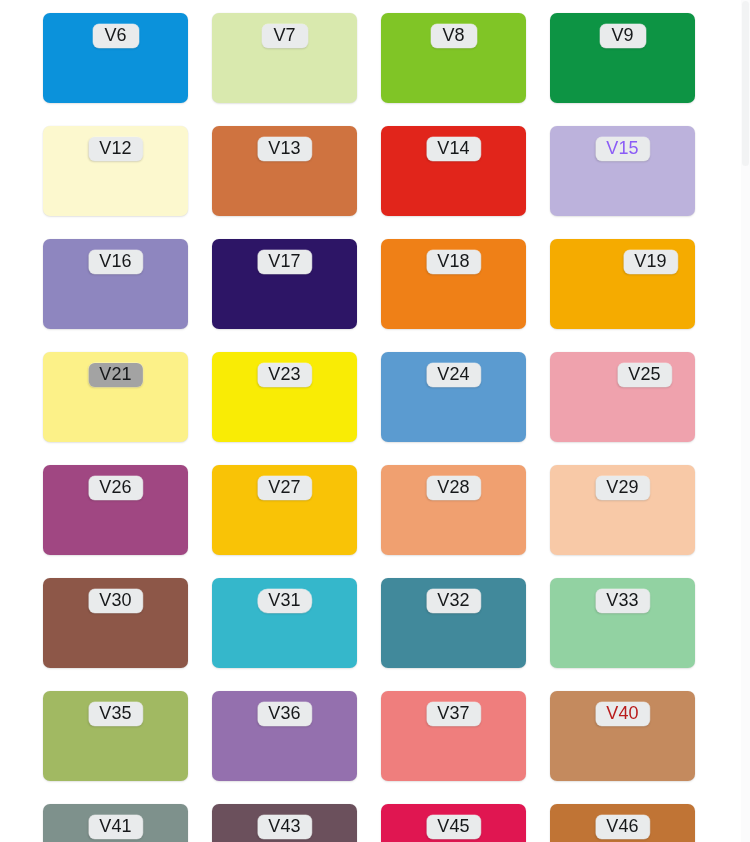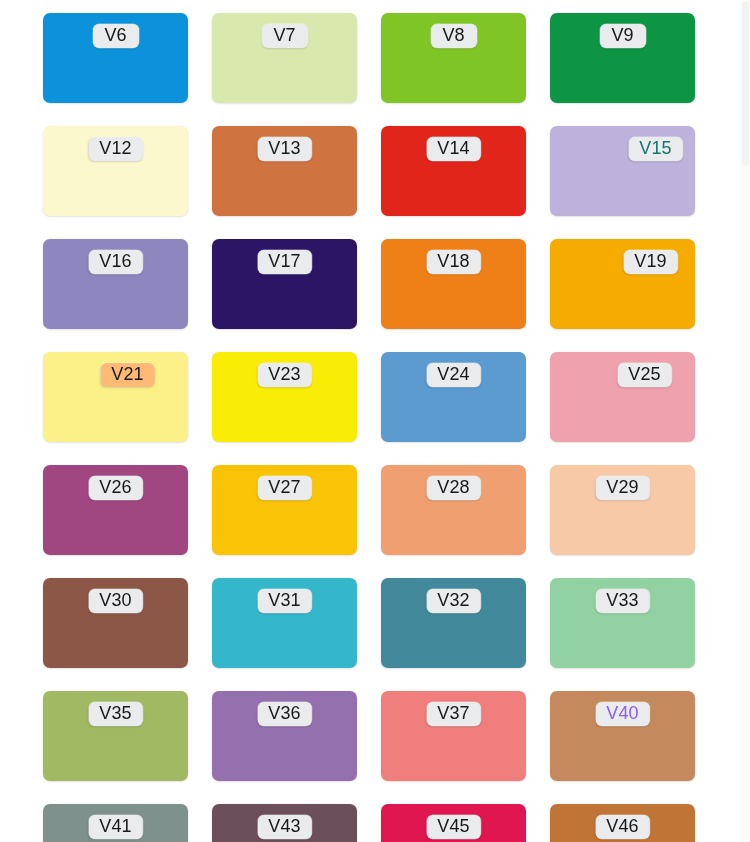--- a/index.html
+++ b/index.html
@@ -103,36 +103,36 @@
     <div class="swatch" style="background-color: rgb(252, 248, 206);">
       <span class="swatch-label" style="background: rgb(233, 235, 236); color: rgb(22, 24, 26);">V12</span>
     </div>
     <div class="swatch" style="background-color: rgb(207, 115, 64);">
       <span class="swatch-label" style="background: rgb(233, 235, 236); color: rgb(22, 24, 26);">V13</span>
     </div>
     <div class="swatch" style="background-color: rgb(225, 37, 27);">
       <span class="swatch-label" style="background: rgb(233, 235, 236); color: rgb(22, 24, 26);">V14</span>
     </div>
     <div class="swatch" style="background-color: rgb(188, 178, 220);">
-      <span class="swatch-label" style="background: rgb(233, 235, 236); color: #0f766e; margin-left: 33px;">V15</span>
+      <span class="swatch-label" style="background: rgb(233, 235, 236); color: #8b5cf6;">V15</span>
     </div>
     <div class="swatch" style="background-color: rgb(142, 134, 191);">
       <span class="swatch-label" style="background: rgb(233, 235, 236); color: rgb(22, 24, 26);">V16</span>
     </div>
     <div class="swatch" style="background-color: rgb(45, 21, 102);">
       <span class="swatch-label" style="background: rgb(233, 235, 236); color: rgb(22, 24, 26);">V17</span>
     </div>
     <div class="swatch" style="background-color: rgb(239, 128, 23);">
       <span class="swatch-label" style="background: rgb(233, 235, 236); color: rgb(22, 24, 26);">V18</span>
     </div>
     <div class="swatch" style="background-color: rgb(245, 171, 0);">
       <span class="swatch-label" style="background: rgb(233, 235, 236); color: rgb(22, 24, 26); margin-left: 28px;">V19</span>
     </div>
     <div class="swatch" style="background-color: rgb(252, 241, 136);">
-      <span class="swatch-label" style="background: #fdba74; color: rgb(22, 24, 26); margin-left: 12px;">V21</span>
+      <span class="swatch-label" style="background: #a3a3a3; color: rgb(22, 24, 26);">V21</span>
     </div>
     <div class="swatch" style="background-color: rgb(249, 236, 5);">
       <span class="swatch-label" style="background: rgb(233, 235, 236); color: rgb(22, 24, 26);">V23</span>
     </div>
     <div class="swatch" style="background-color: rgb(91, 155, 208);">
       <span class="swatch-label" style="background: rgb(233, 235, 236); color: rgb(22, 24, 26);">V24</span>
     </div>
     <div class="swatch" style="background-color: rgb(239, 162, 173);">
       <span class="swatch-label" style="background: rgb(233, 235, 236); color: rgb(22, 24, 26); margin-left: 22px;">V25</span>
     </div>
@@ -145,39 +145,39 @@
     <div class="swatch" style="background-color: rgb(240, 160, 112);">
       <span class="swatch-label" style="background: rgb(233, 235, 236); color: rgb(22, 24, 26); border-radius: 6px;">V28</span>
     </div>
     <div class="swatch" style="background-color: rgb(248, 201, 167);">
       <span class="swatch-label" style="background: rgb(233, 235, 236); color: rgb(22, 24, 26);">V29</span>
     </div>
     <div class="swatch" style="background-color: rgb(141, 87, 72);">
       <span class="swatch-label" style="background: rgb(233, 235, 236); color: rgb(22, 24, 26);">V30</span>
     </div>
     <div class="swatch" style="background-color: rgb(53, 183, 203);">
-      <span class="swatch-label" style="background: rgb(233, 235, 236); color: rgb(22, 24, 26);">V31</span>
+      <span class="swatch-label" style="background: rgb(233, 235, 236); color: rgb(22, 24, 26); border-radius: 10px;">V31</span>
     </div>
     <div class="swatch" style="background-color: rgb(65, 137, 155);">
       <span class="swatch-label" style="background: rgb(233, 235, 236); color: rgb(22, 24, 26);">V32</span>
     </div>
     <div class="swatch" style="background-color: rgb(146, 210, 162);">
       <span class="swatch-label" style="background: rgb(233, 235, 236); color: rgb(22, 24, 26);">V33</span>
     </div>
     <div class="swatch" style="background-color: rgb(161, 185, 98);">
       <span class="swatch-label" style="background: rgb(233, 235, 236); color: rgb(22, 24, 26);">V35</span>
     </div>
     <div class="swatch" style="background-color: rgb(148, 112, 174);">
       <span class="swatch-label" style="background: rgb(233, 235, 236); color: rgb(22, 24, 26);">V36</span>
     </div>
     <div class="swatch" style="background-color: rgb(239, 126, 125);">
       <span class="swatch-label" style="background: rgb(233, 235, 236); color: rgb(22, 24, 26);">V37</span>
     </div>
     <div class="swatch" style="background-color: rgb(196, 138, 94);">
-      <span class="swatch-label" style="background: rgb(233, 235, 236); color: #8b5cf6;">V40</span>
+      <span class="swatch-label" style="background: rgb(233, 235, 236); color: #b91c1c;">V40</span>
     </div>
     <div class="swatch" style="background-color: rgb(126, 145, 140);">
       <span class="swatch-label" style="background: rgb(233, 235, 236); color: rgb(22, 24, 26);">V41</span>
     </div>
     <div class="swatch" style="background-color: rgb(107, 80, 92);">
       <span class="swatch-label" style="background: rgb(233, 235, 236); color: rgb(22, 24, 26);">V43</span>
     </div>
     <div class="swatch" style="background-color: rgb(224, 22, 81);">
       <span class="swatch-label" style="background: rgb(233, 235, 236); color: rgb(22, 24, 26);">V45</span>
     </div>

